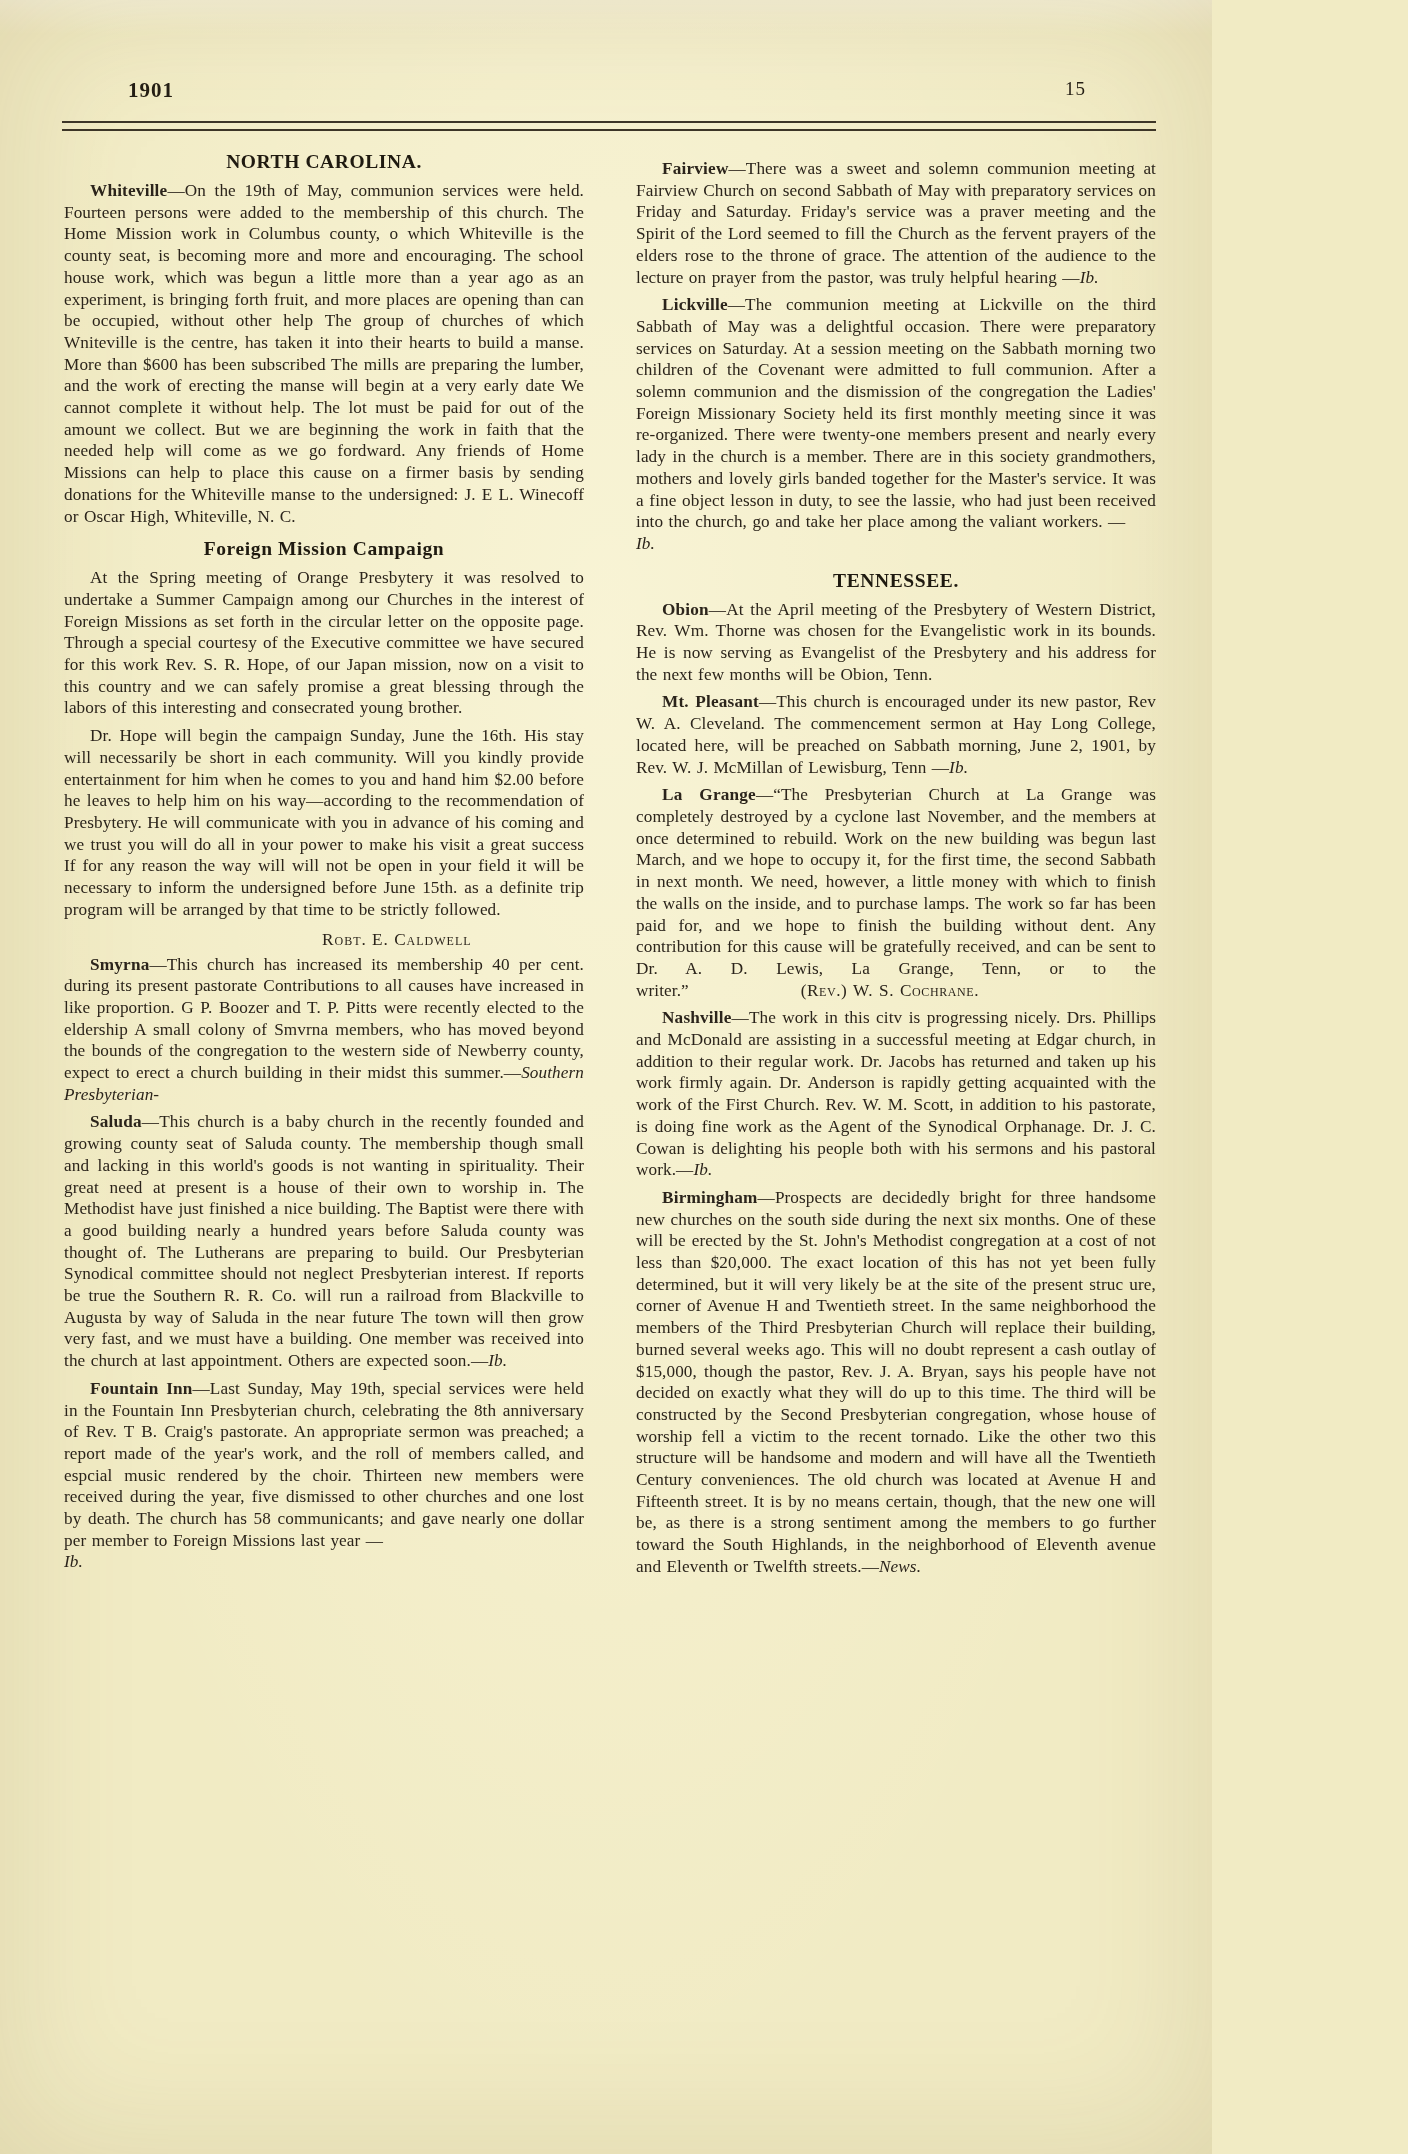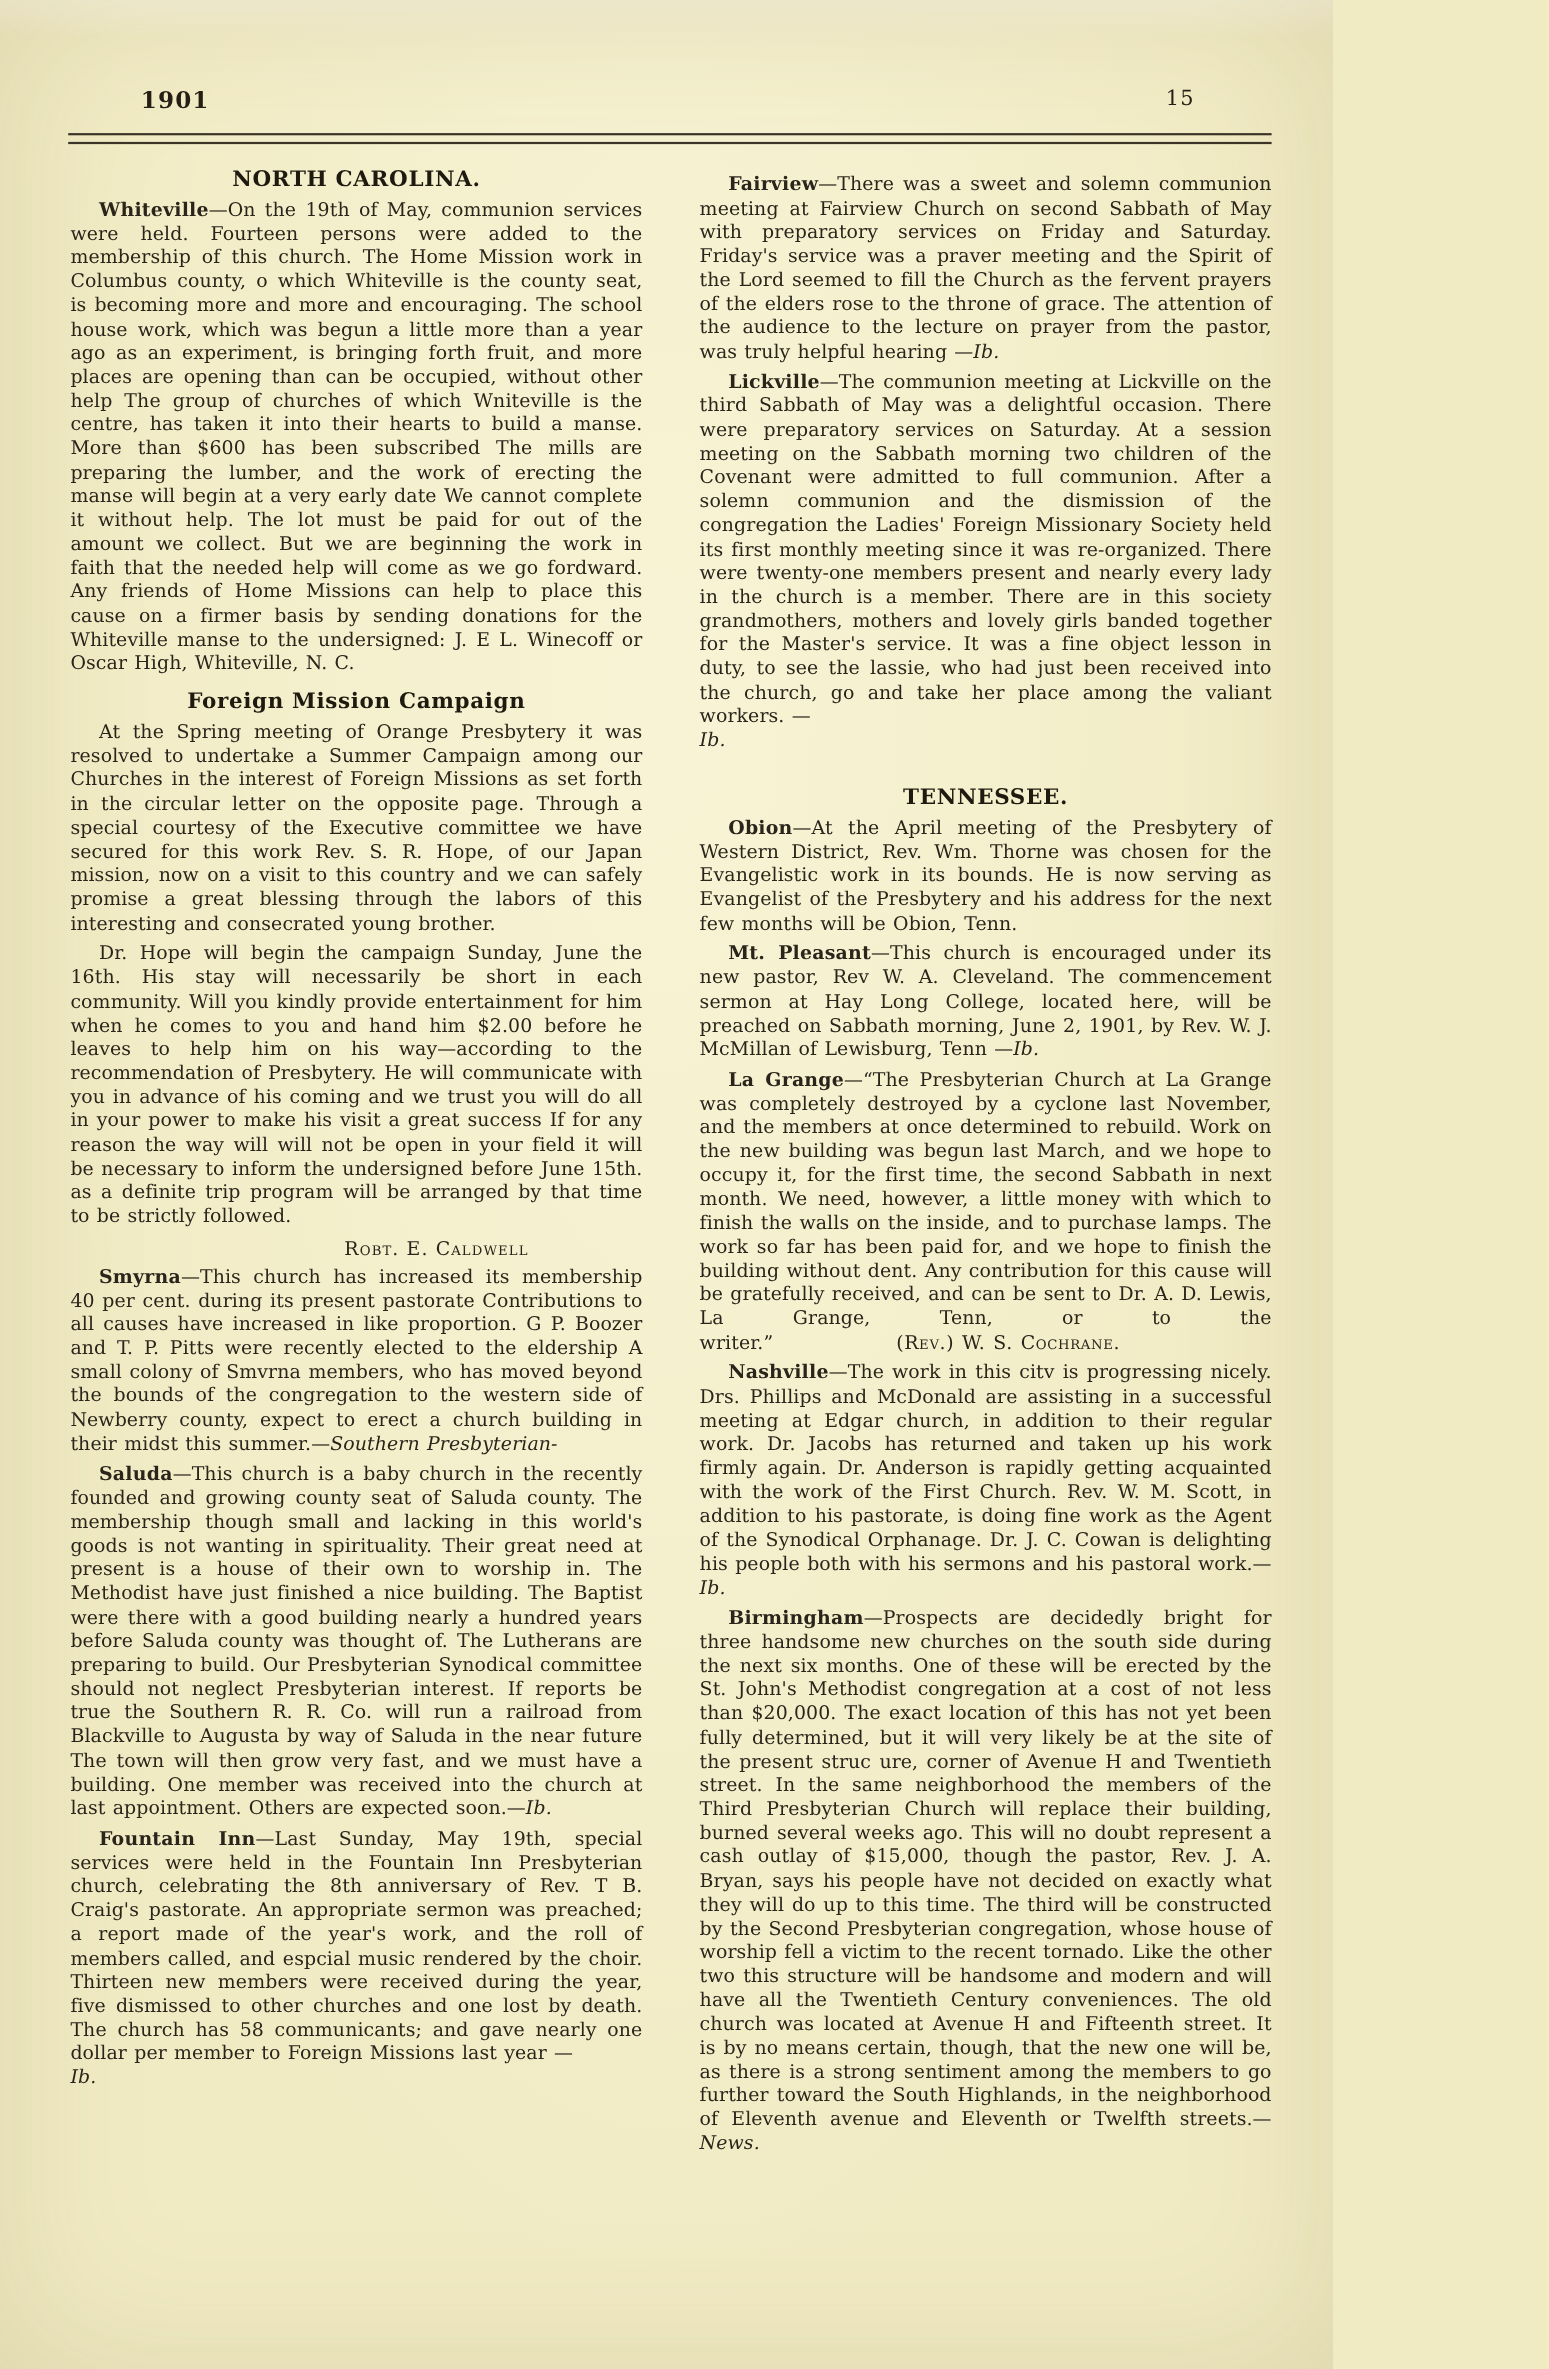--- a/index.html
+++ b/index.html
@@ -11,20 +11,21 @@
     overflow: hidden;
   }
   .page {
     position: relative; width: 1212px; height: 2154px;
     background:
       linear-gradient(180deg, #f7f2d8 0, rgba(247,242,216,0) 34px),
       radial-gradient(ellipse at 50% 30%, rgba(255,252,230,0.5) 0%, rgba(0,0,0,0) 70%),
       #f1ebc4;
     box-shadow: inset 0 0 140px rgba(122,100,44,0.16);
     overflow: hidden;
+    font-family: Liberation Serif, serif;
   }
   .masthead {
     position: absolute; top: 74px; left: 66px; right: 60px; height: 34px;
   }
   .masthead .year {
     position: absolute; left: 62px; top: 4px;
     font-size: 21px; font-weight: bold; letter-spacing: 1px; color: #241e14;
   }
   .masthead .title {
     position: absolute; left: 0; right: 0; top: 0; text-align: center;
@@ -40,21 +41,21 @@
   }
   .cols {
     position: absolute; top: 140px; left: 64px; right: 56px; bottom: 10px;
     display: flex; gap: 52px;
   }
   .col { flex: 1 1 0; min-width: 0; }
   h2.sec {
     margin: 11px 0 7px 0; text-align: center;
     font-size: 19.5px; font-weight: bold; letter-spacing: 0.6px; color: #1f1a10;
   }
-  .col-right h2.sec { margin-top: 28px; }
+  .col-right h2.sec { margin-top: 15px; }
   p.para {
     margin: 0 0 6px 0;
     font-size: 17.2px; line-height: 21.7px;
     text-align: justify; text-indent: 26px;
     letter-spacing: 0.1px; word-spacing: 1px;
   }
   .lead { font-weight: bold; letter-spacing: 0.2px; }
   .it { font-style: italic; }
   .tail-block { display: block; text-indent: 0; }
   .sig { margin: 4px 0 2px 0; font-size: 17.2px; line-height: 25px; }

